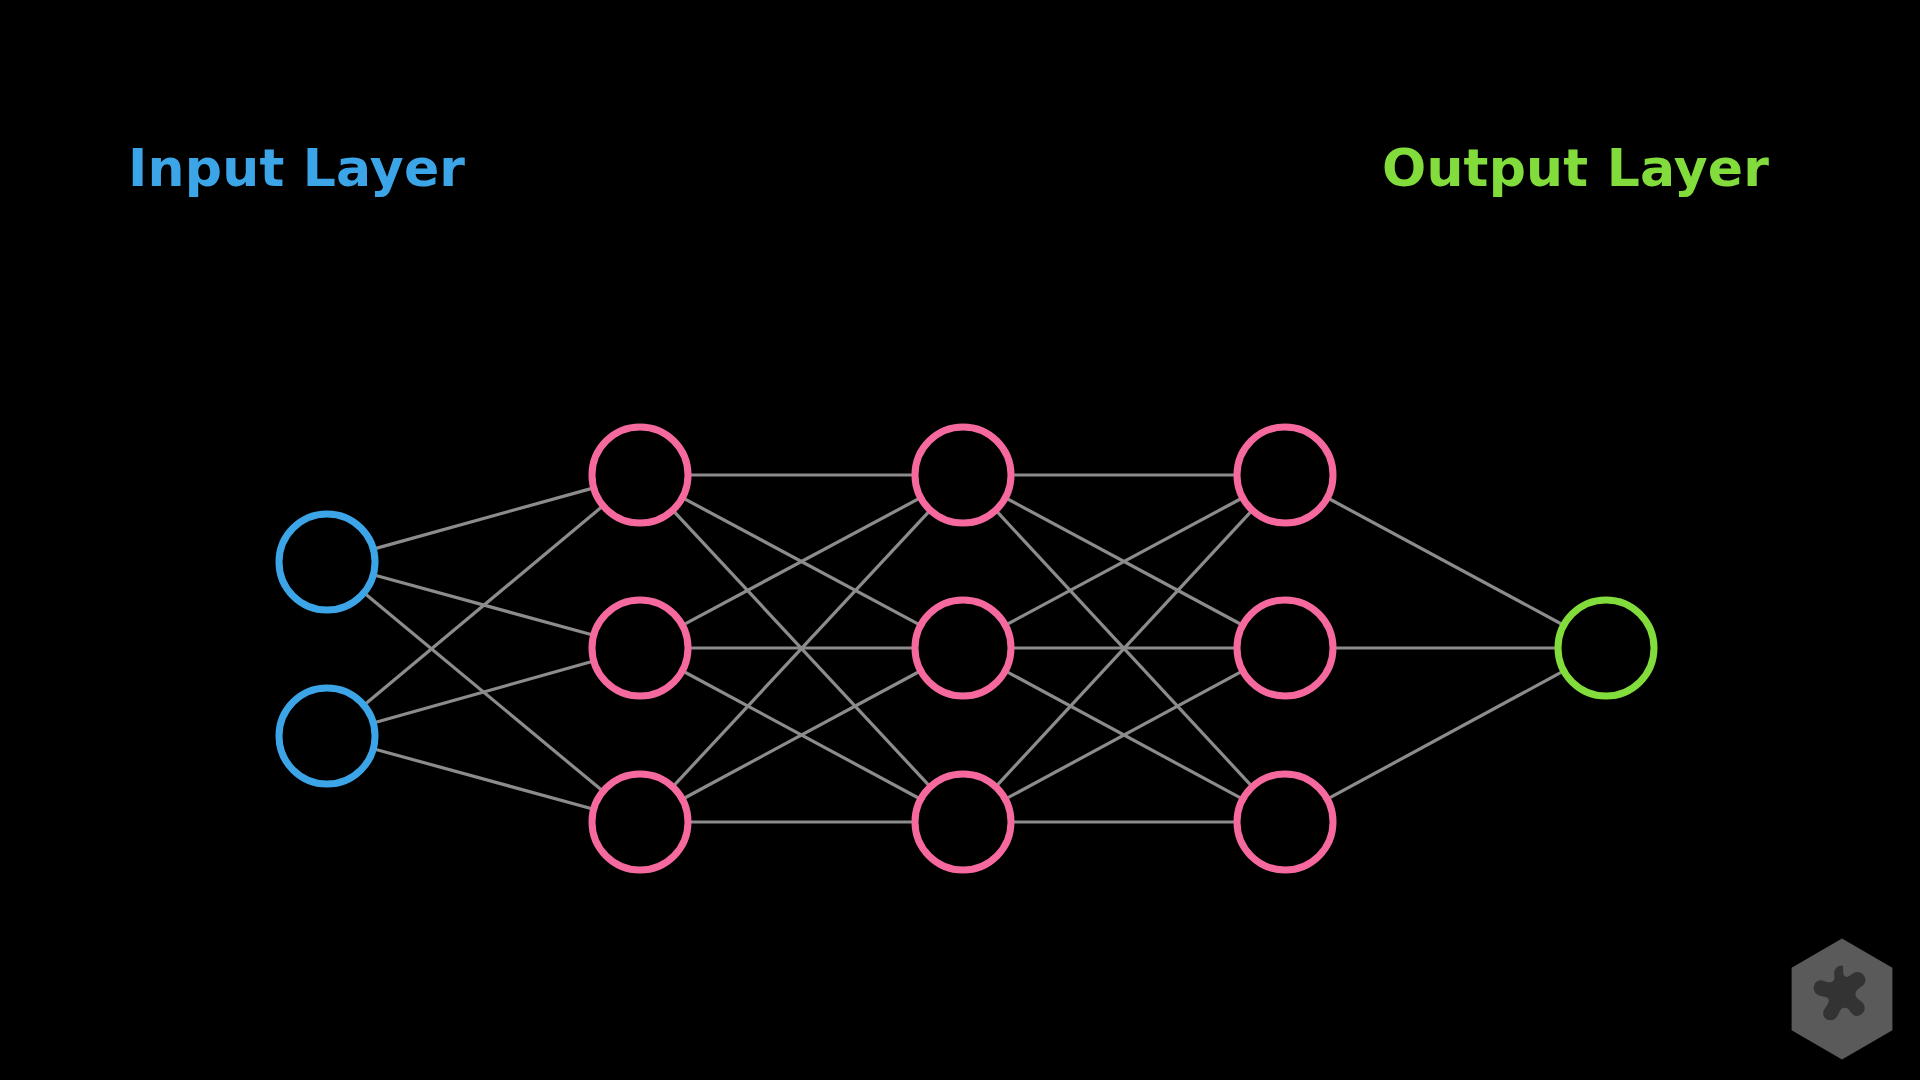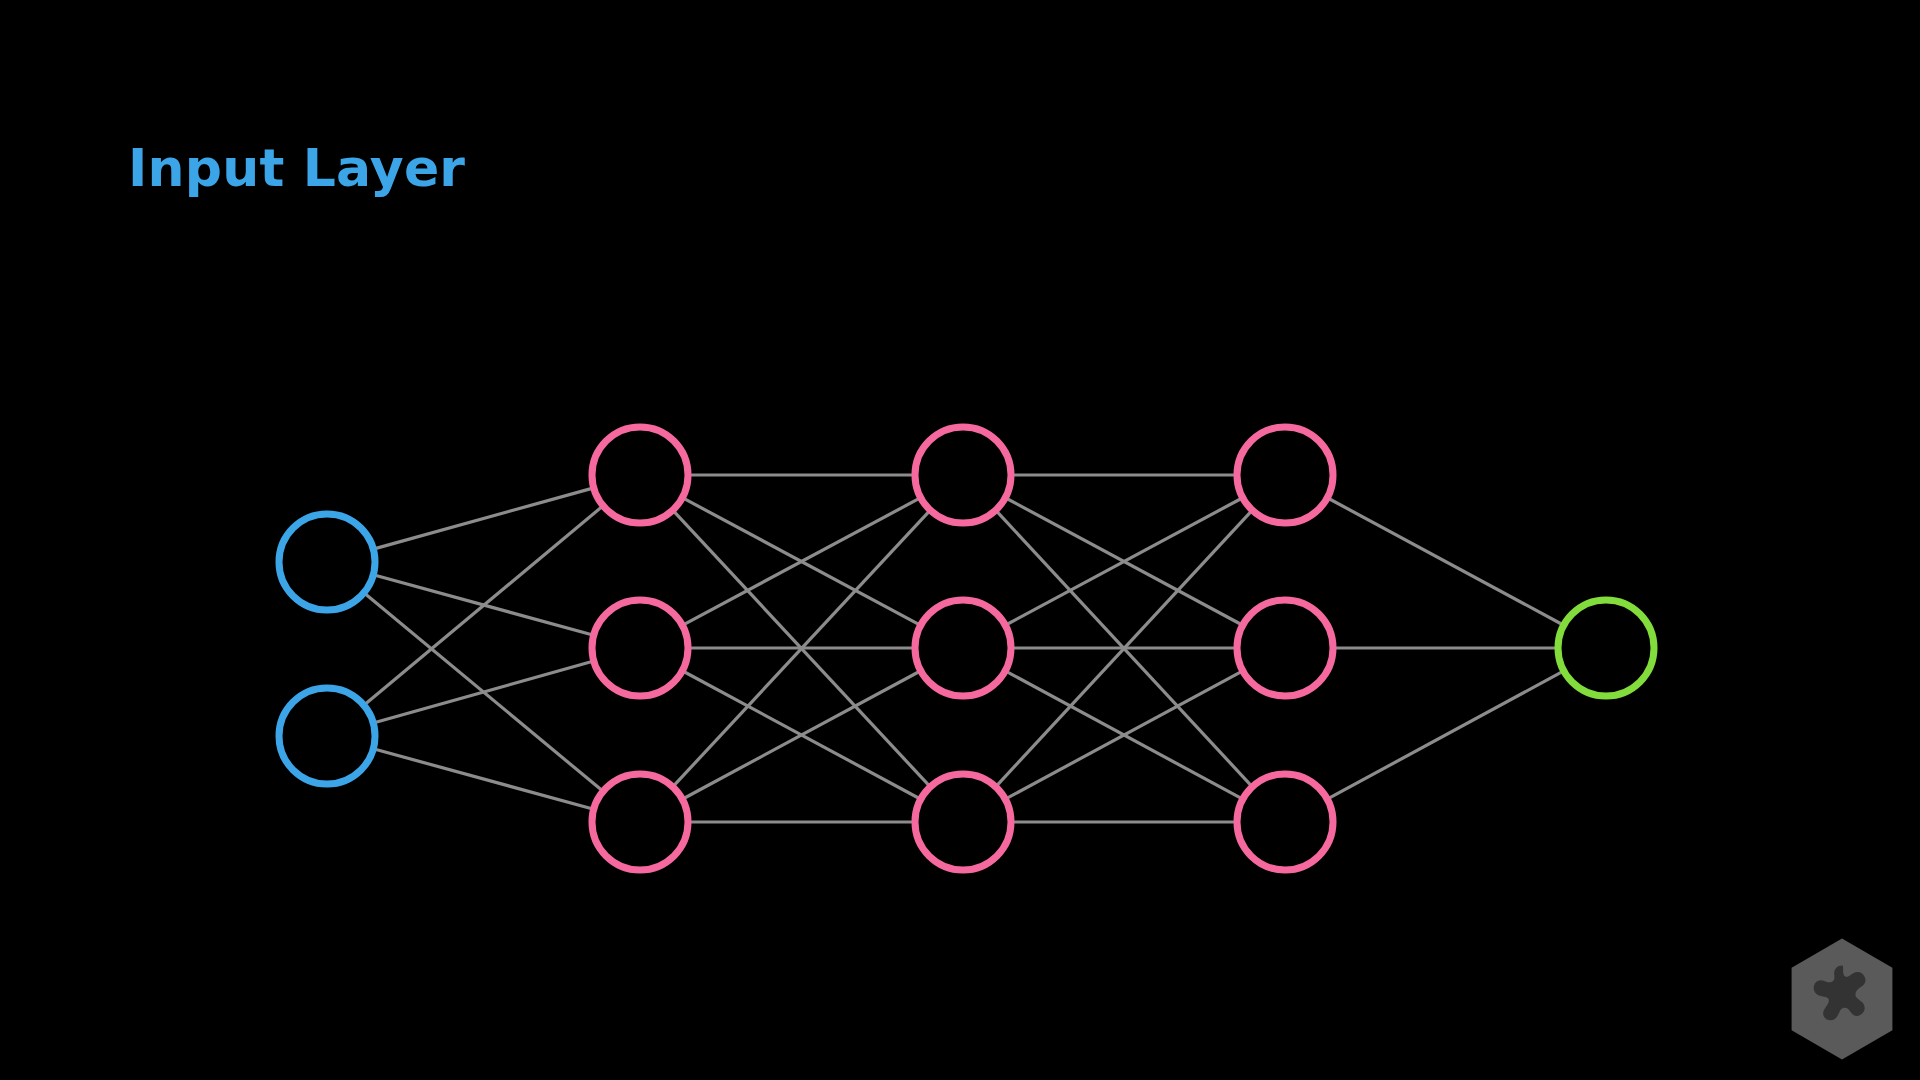--- a/index.html
+++ b/index.html
@@ -55,20 +55,21 @@
   }
 </style>
 </head>
 <body>
 
 <div id="stage">
 
   <div class="layer-label" id="label-input">Input Layer</div>
 
 
+  <div class="layer-label" id="label-output">Output Layer</div>
 
   <svg id="net-svg" viewBox="0 0 1920 1080">
     <g id="edges-group">
         <line x1="373.25" y1="549.15" x2="593.75" y2="487.85" class="edge" stroke-width="3.2"></line>
         <line x1="373.28" y1="574.72" x2="593.72" y2="635.28" class="edge" stroke-width="3.2"></line>
         <line x1="363.92" y1="592.67" x2="603.08" y2="791.33" class="edge" stroke-width="3.2"></line>
         <line x1="363.86" y1="705.26" x2="603.14" y2="505.74" class="edge" stroke-width="3.2"></line>
         <line x1="373.21" y1="723.01" x2="593.79" y2="660.99" class="edge" stroke-width="3.2"></line>
         <line x1="373.28" y1="748.72" x2="593.72" y2="809.28" class="edge" stroke-width="3.2"></line>
         <line x1="688.00" y1="475.00" x2="915.00" y2="475.00" class="edge" stroke-width="3.2"></line>

